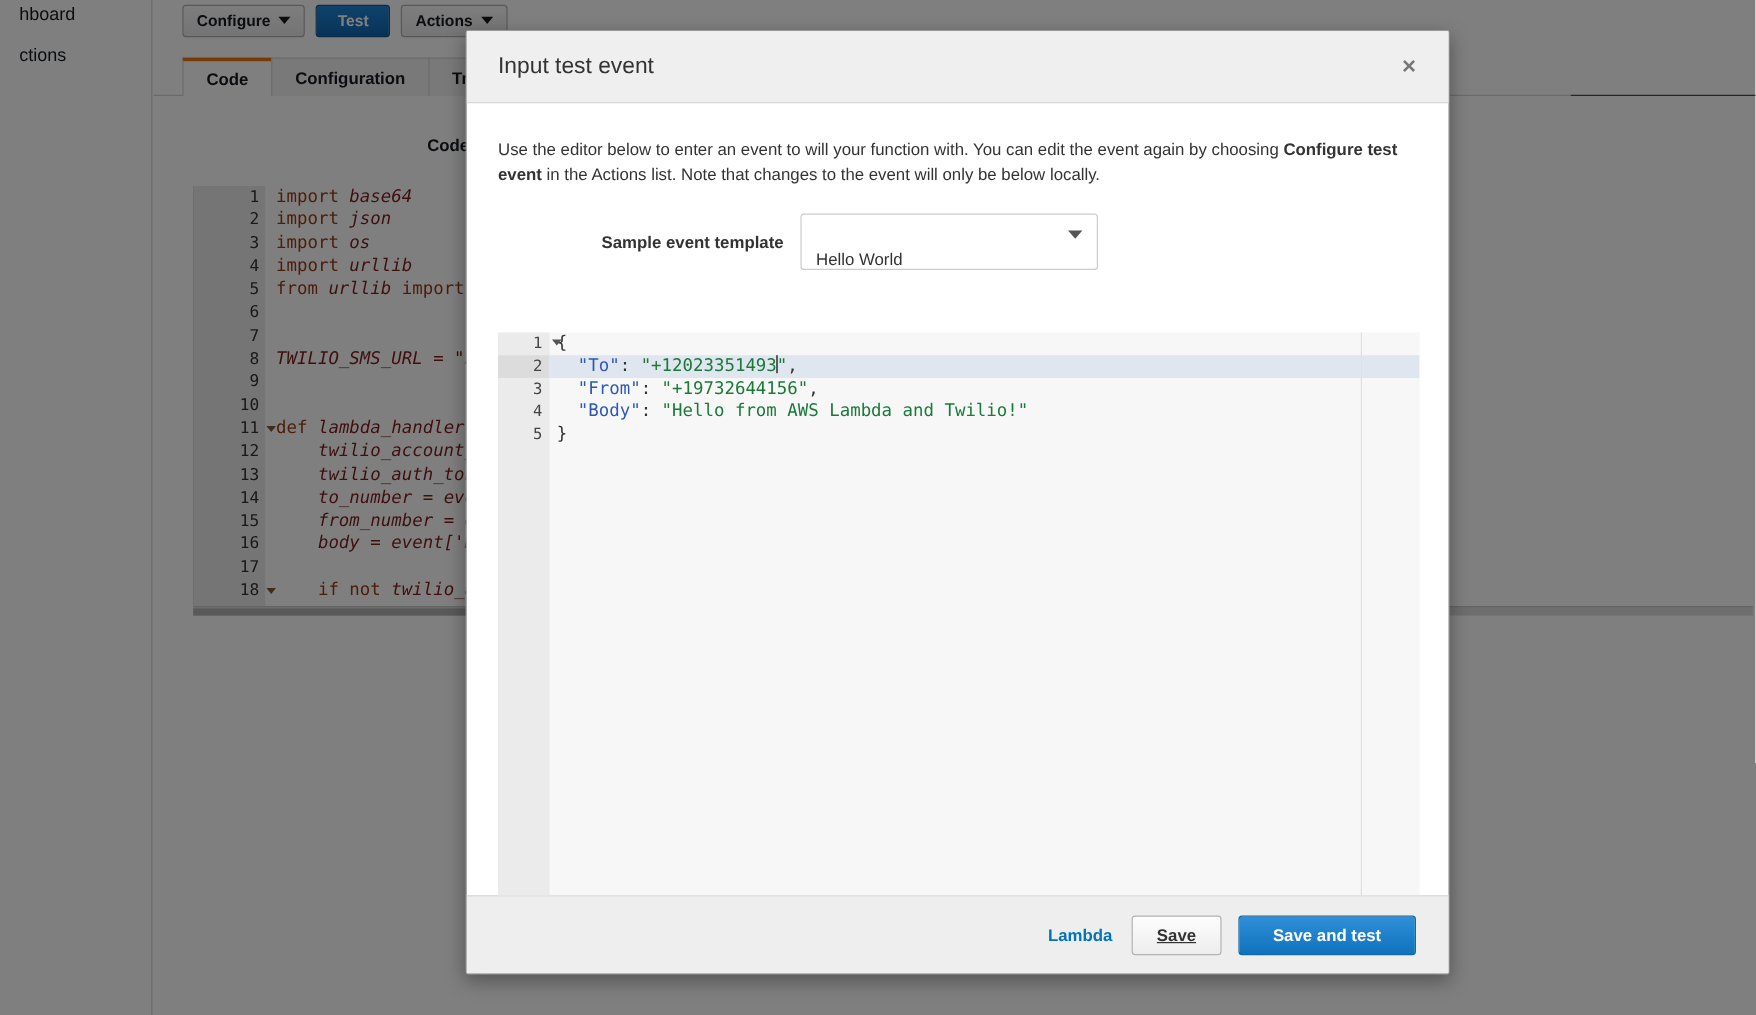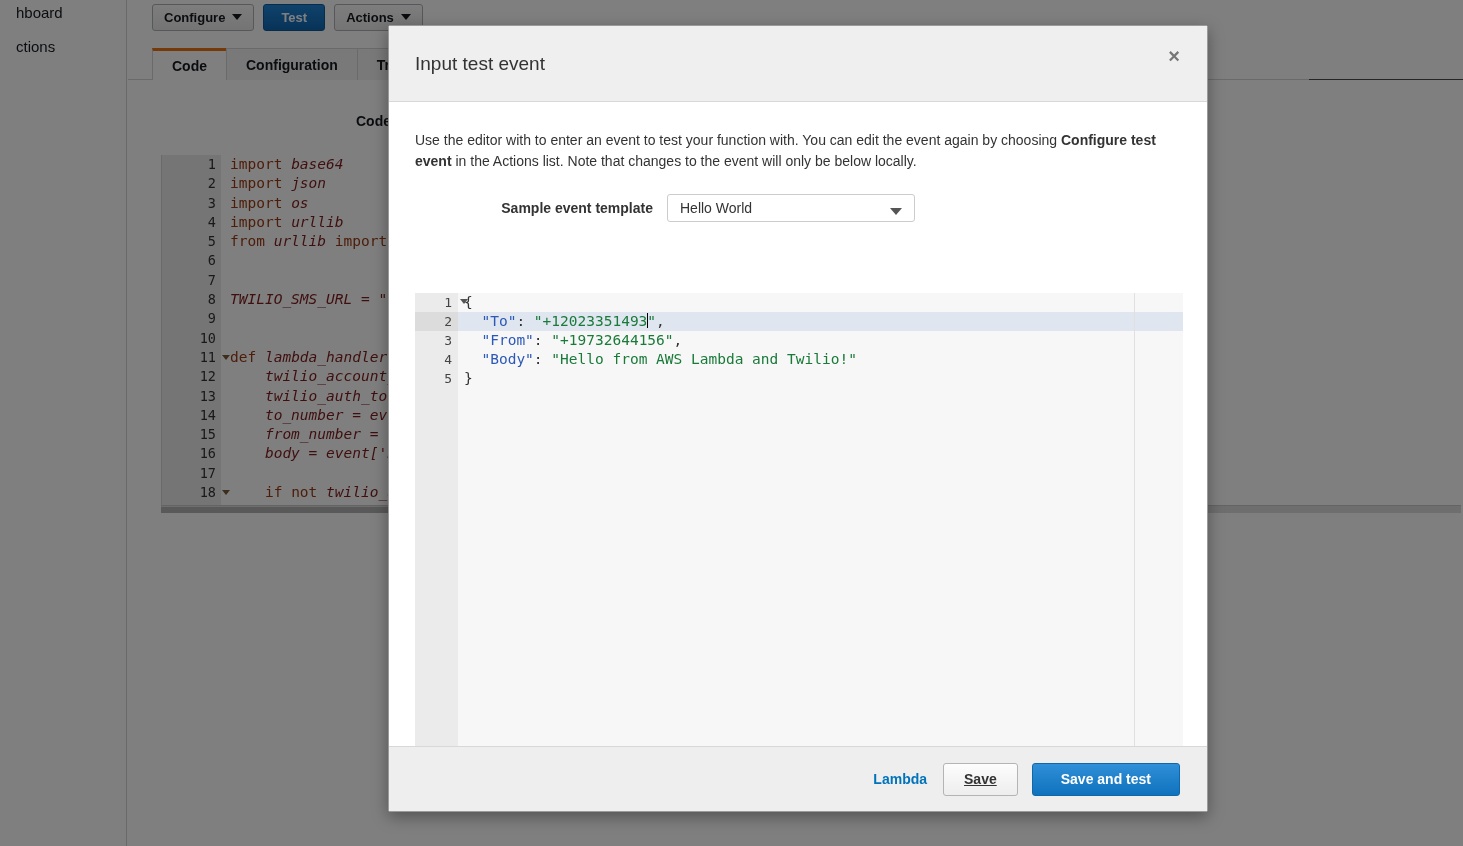--- a/index.html
+++ b/index.html
@@ -159,21 +159,21 @@
     left: 388px; top: 25px;
     width: 820px; height: 787px;
     background: #ffffff;
     border: 1px solid #9a9a9a;
     border-radius: 2px;
     box-shadow: 0 5px 16px rgba(0,0,0,0.35);
     display: flex; flex-direction: column;
   }
   .modal-header {
     position: relative;
-    height: 76px;
+    height: 60px;
     background: #efefef;
     border-bottom: 1px solid #d8d8d8;
     display: flex; align-items: center;
     padding: 0 26px;
     flex: none;
   }
   .modal-title {
     font-size: 19px; color: #333333; font-weight: normal;
   }
   .modal-close {
@@ -202,25 +202,25 @@
   .template-row {
     margin-top: 22px;
     display: flex; align-items: center;
   }
   .template-label {
     font-size: 14px; font-weight: bold; color: #333333;
     width: 252px; text-align: right; padding-right: 14px;
   }
   .select-box {
     position: relative;
-    width: 248px; height: 28px;
+    width: 248px; height: 47px;
     border: 1px solid #cccccc;
     border-radius: 3px;
     background: #ffffff;
-    display: flex; align-items: center;
+    display: flex; align-items: flex-end;
     padding: 0 12px;
     font-size: 14px; color: #333333;
   }
   .select-caret {
     position: absolute; right: 12px; top: 13px;
     width: 0; height: 0;
     border-left: 6px solid transparent;
     border-right: 6px solid transparent;
     border-top: 7px solid #555555;
   }
@@ -397,21 +397,21 @@
 
   <div class="modal">
 
     <div class="modal-header">
       <div class="modal-title">Input test event</div>
       <button class="modal-close">×</button>
     </div>
 
     <div class="modal-body">
 
-      <p class="modal-desc"><span>Use the editor with to enter an event to test your function with. You can edit the event again by choosing </span><b>Configure test event</b><span> in the Actions list. Note that changes to the event will only be below locally.</span></p>
+      <p class="modal-desc"><span>Use the editor below to enter an event to will your function with. You can edit the event again by choosing </span><b>Configure test event</b><span> in the Actions list. Note that changes to the event will only be below locally.</span></p>
 
       <div class="template-row">
         <div class="template-label">Sample event template</div>
         <div class="select-box">
           <span>Hello World</span>
           <span class="select-caret"></span>
         </div>
       </div>
 
       <div class="json-editor">

